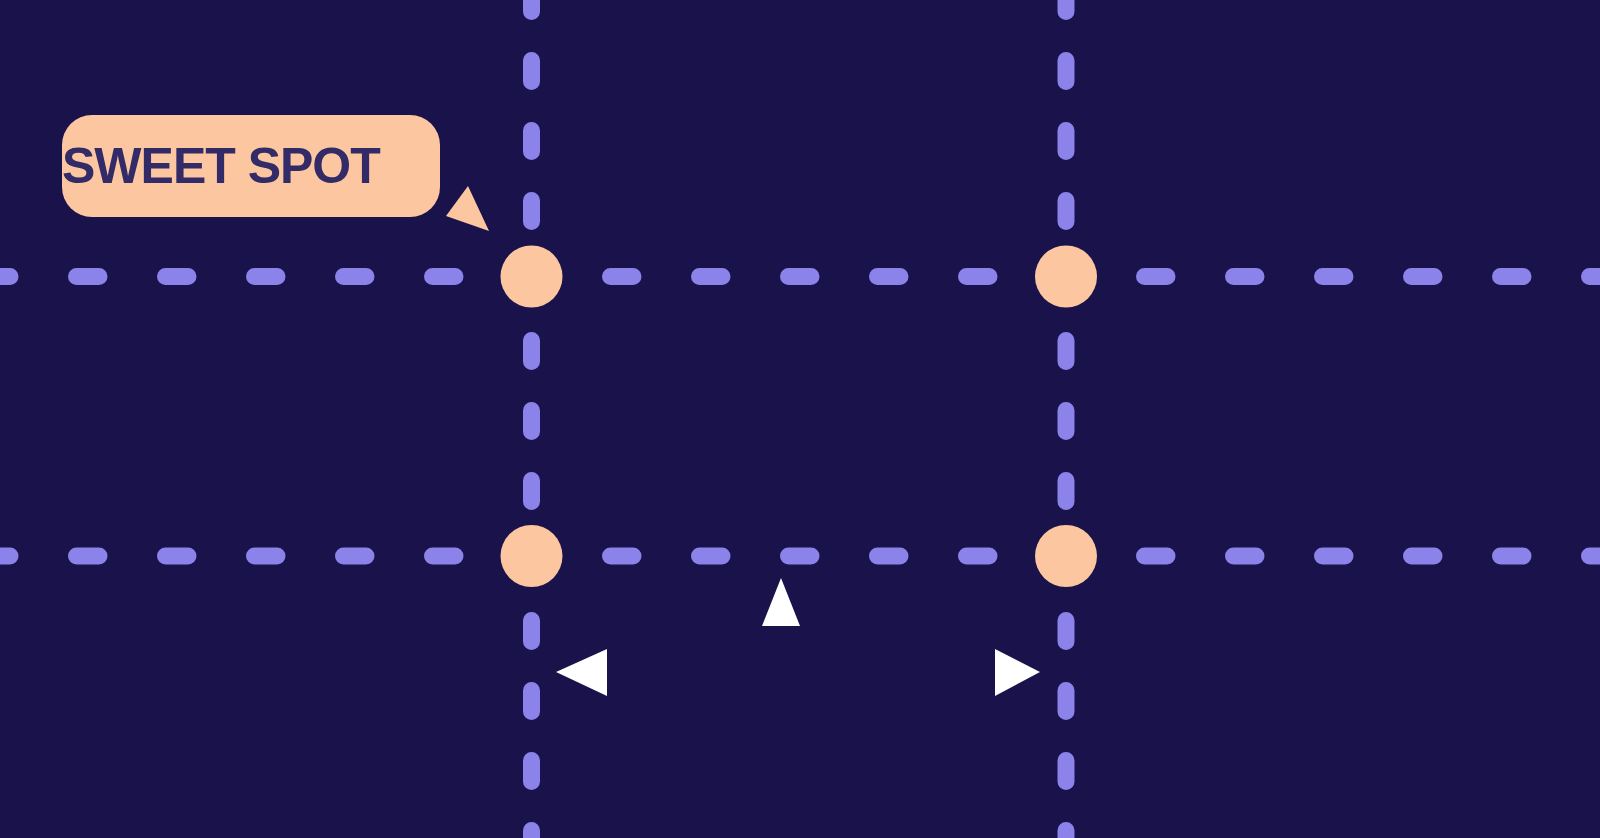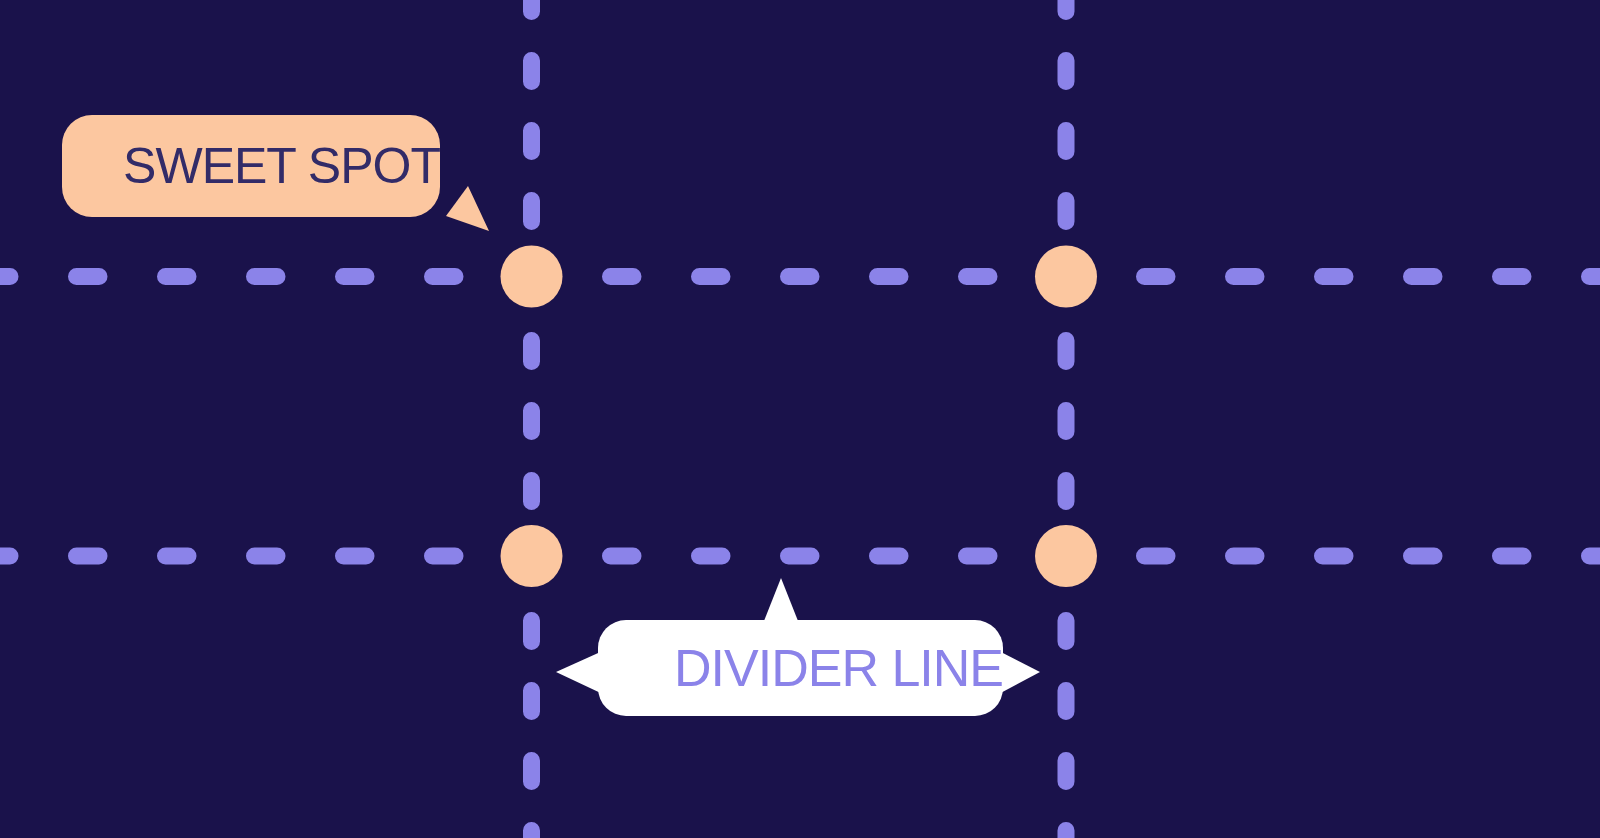--- a/index.html
+++ b/index.html
@@ -42,23 +42,23 @@
   .peach-pointer {
     fill: var(--sweet-spot-bg);
   }
   .white-arrow {
     fill: var(--divider-bg);
   }
   .callout {
     position: absolute;
     display: flex;
     align-items: center;
-    justify-content: flex-end;
+    justify-content: flex-start;
     box-sizing: border-box;
-    font-weight: normal;
+    font-weight: bold;
     letter-spacing: -1px;
     white-space: nowrap;
   }
   .callout.sweet-spot {
     left: 62px;
     top: 115px;
     width: 378px;
     height: 102px;
     border-radius: 30px;
     background: var(--sweet-spot-bg);
@@ -97,17 +97,14 @@
 
     <polygon class="white-arrow" points="781,578 800,626 762,626"></polygon>
     <polygon class="white-arrow" points="556,672 607,649 607,696"></polygon>
     <polygon class="white-arrow" points="1040,672 995,649 995,696"></polygon>
   </svg>
 
   <div class="callout sweet-spot">
     <span>SWEET SPOT</span>
   </div>
 
-  <div class="callout divider-line">
-    <span>DIVIDER LINE</span>
-  </div>
 
 </div>
 
 </body></html>

